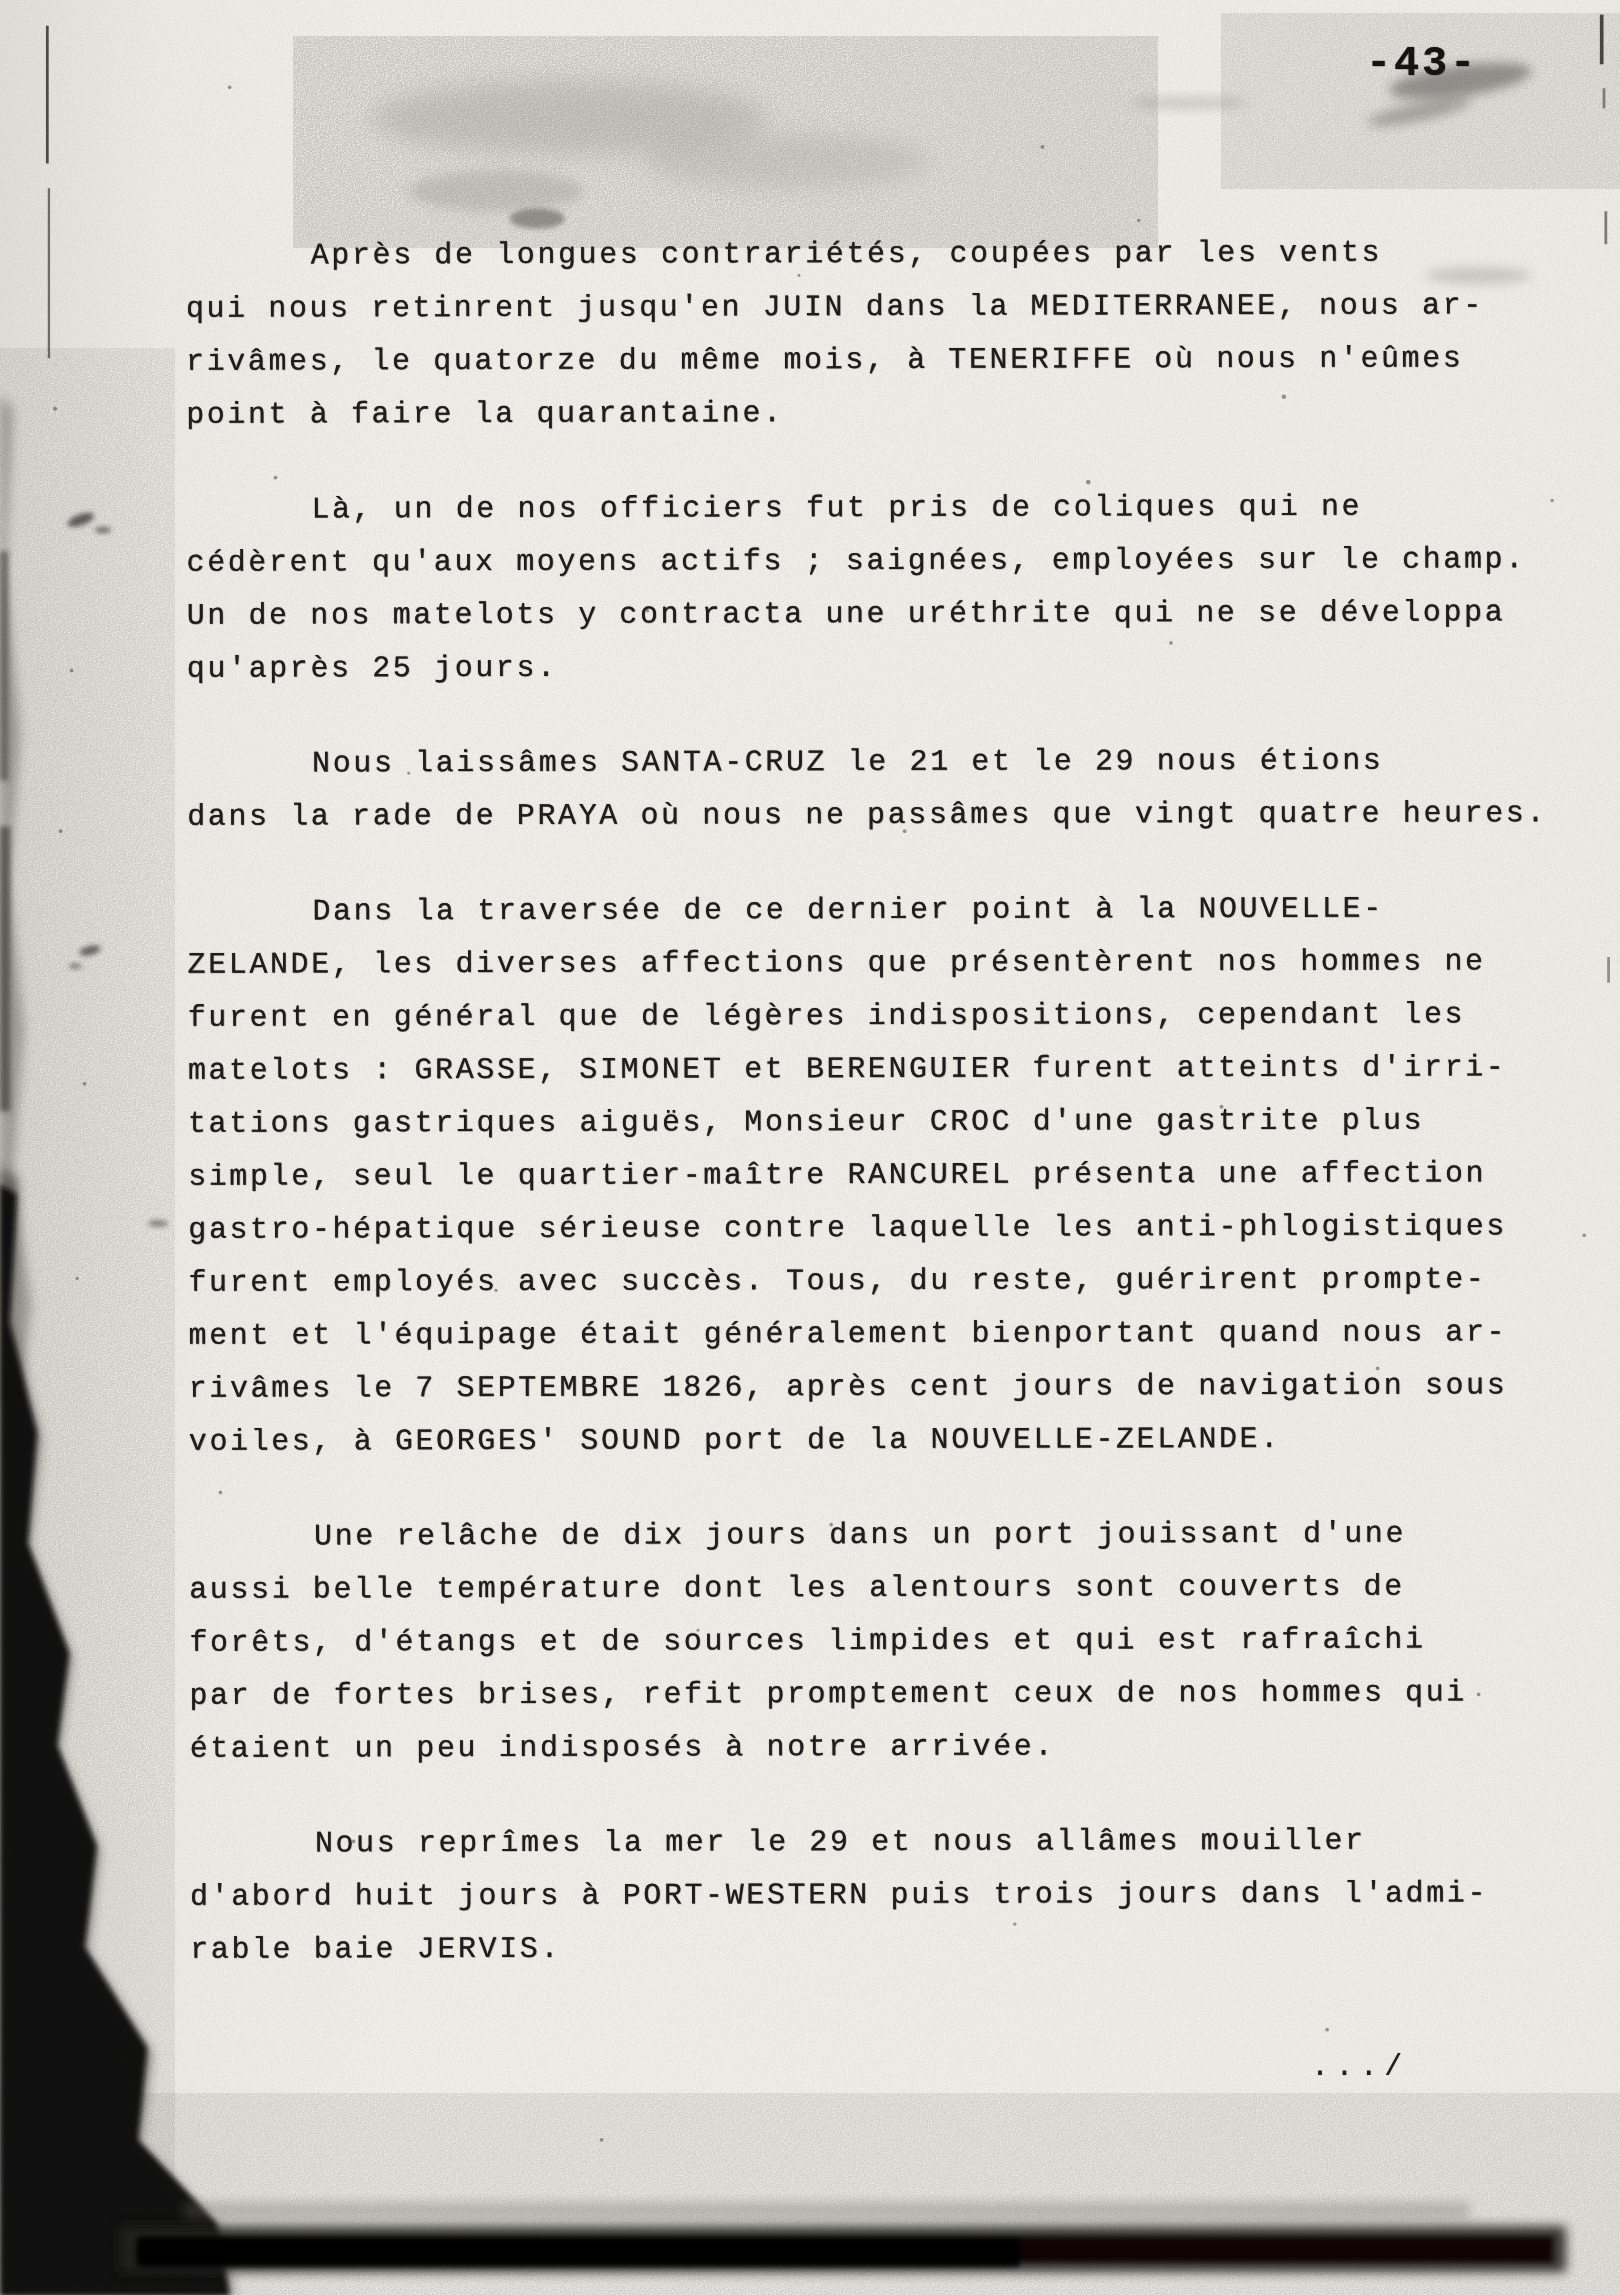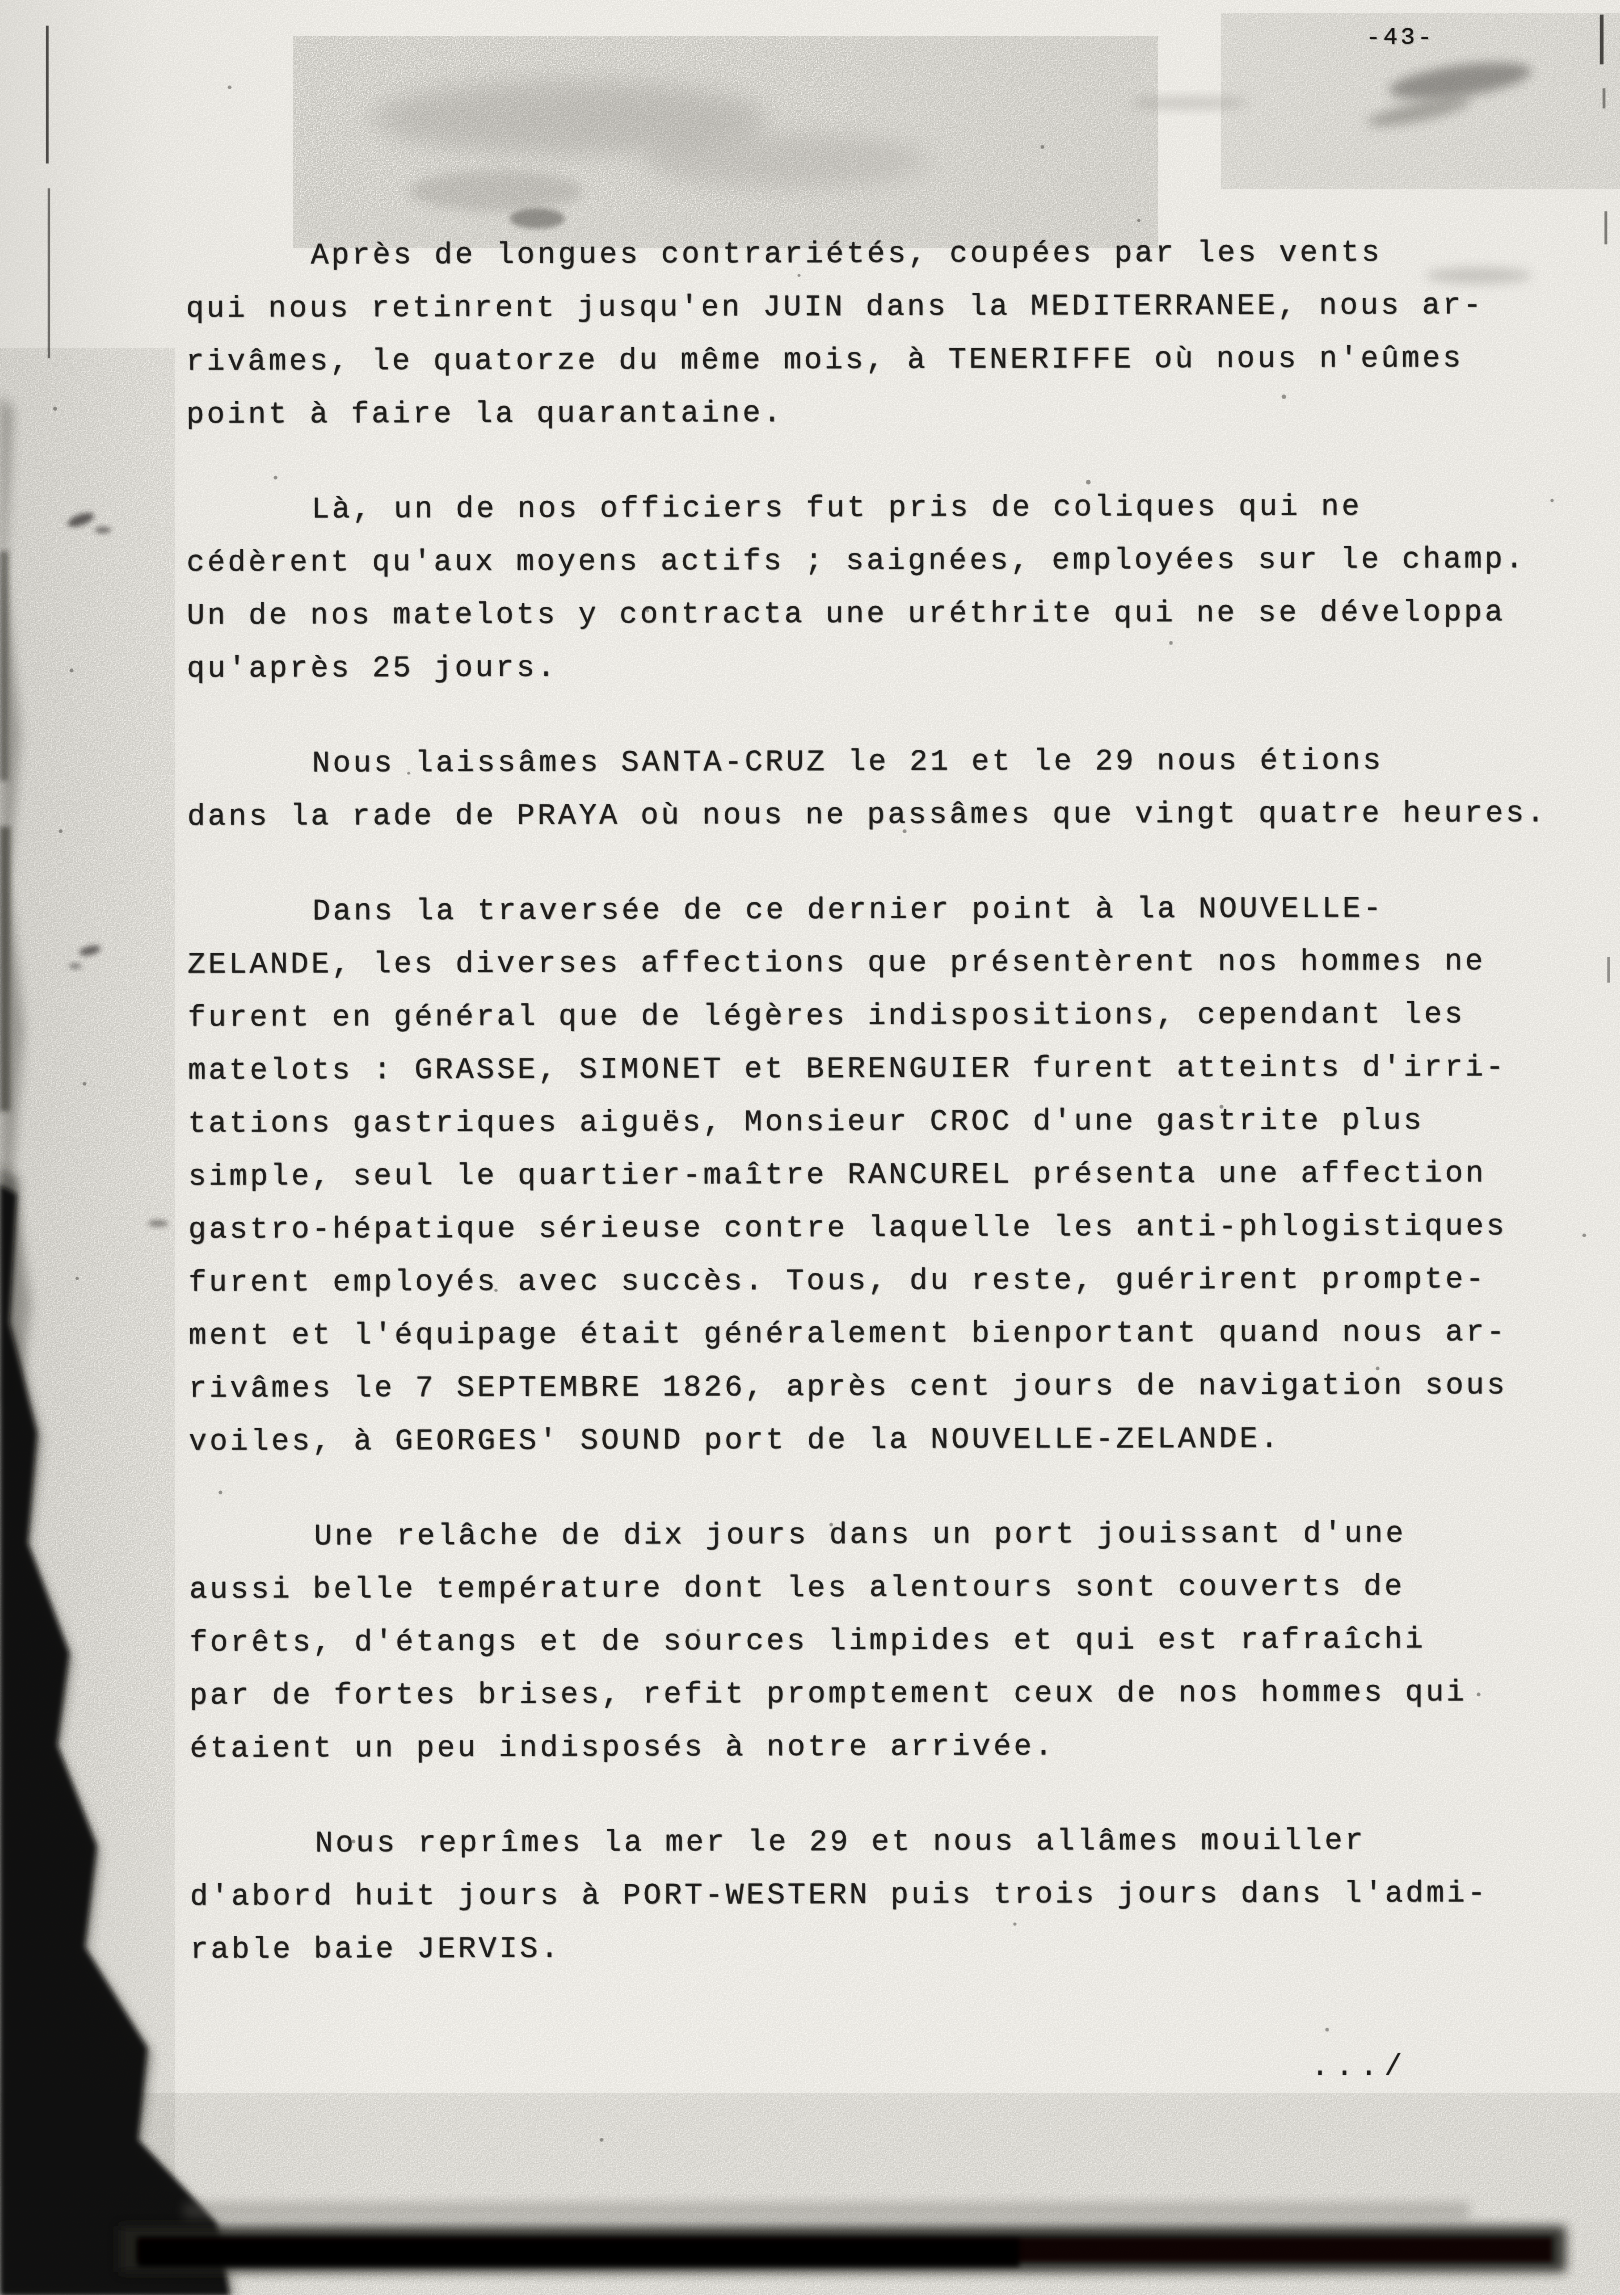--- a/index.html
+++ b/index.html
@@ -13,24 +13,25 @@
   .page {
     position: absolute; inset: 0;
     background: linear-gradient(90deg, #e7e5e0 0px, #f4f2ed 156px, #f8f6f1 386px, #f7f5f0 70%, #f5f3ee 100%);
   }
   .artifacts {
     position: absolute; left: 0; top: 0;
     width: 1621px; height: 2296px;
     pointer-events: none;
   }
   .page-number {
-    position: absolute; top: 24px; left: 1366px;
-    font-size: 24px; letter-spacing: 2.8px;
+    position: absolute; top: 40px; left: 1366px;
+    font-size: 42px; letter-spacing: 2.8px;
     color: #161412;
     text-shadow: 0 0 0.9px rgba(20,18,16,.85), 0.9px 0.9px 0 rgba(20,18,16,.15);
+    font-weight: bold;
   }
   .text-block {
     position: absolute; top: 228px; left: 188px; width: 1382px;
     transform: rotate(-0.15deg);
     color: #1e1d1b;
     font-size: 30px; letter-spacing: 2.6px; line-height: 53px;
     text-shadow: 0 0 0.9px rgba(30,28,26,.75), 0.6px 0.6px 0.4px rgba(30,28,26,.3);
   }
   .text-block p { margin: 0 0 42px 0; }
   .line { display: block; white-space: pre; }

